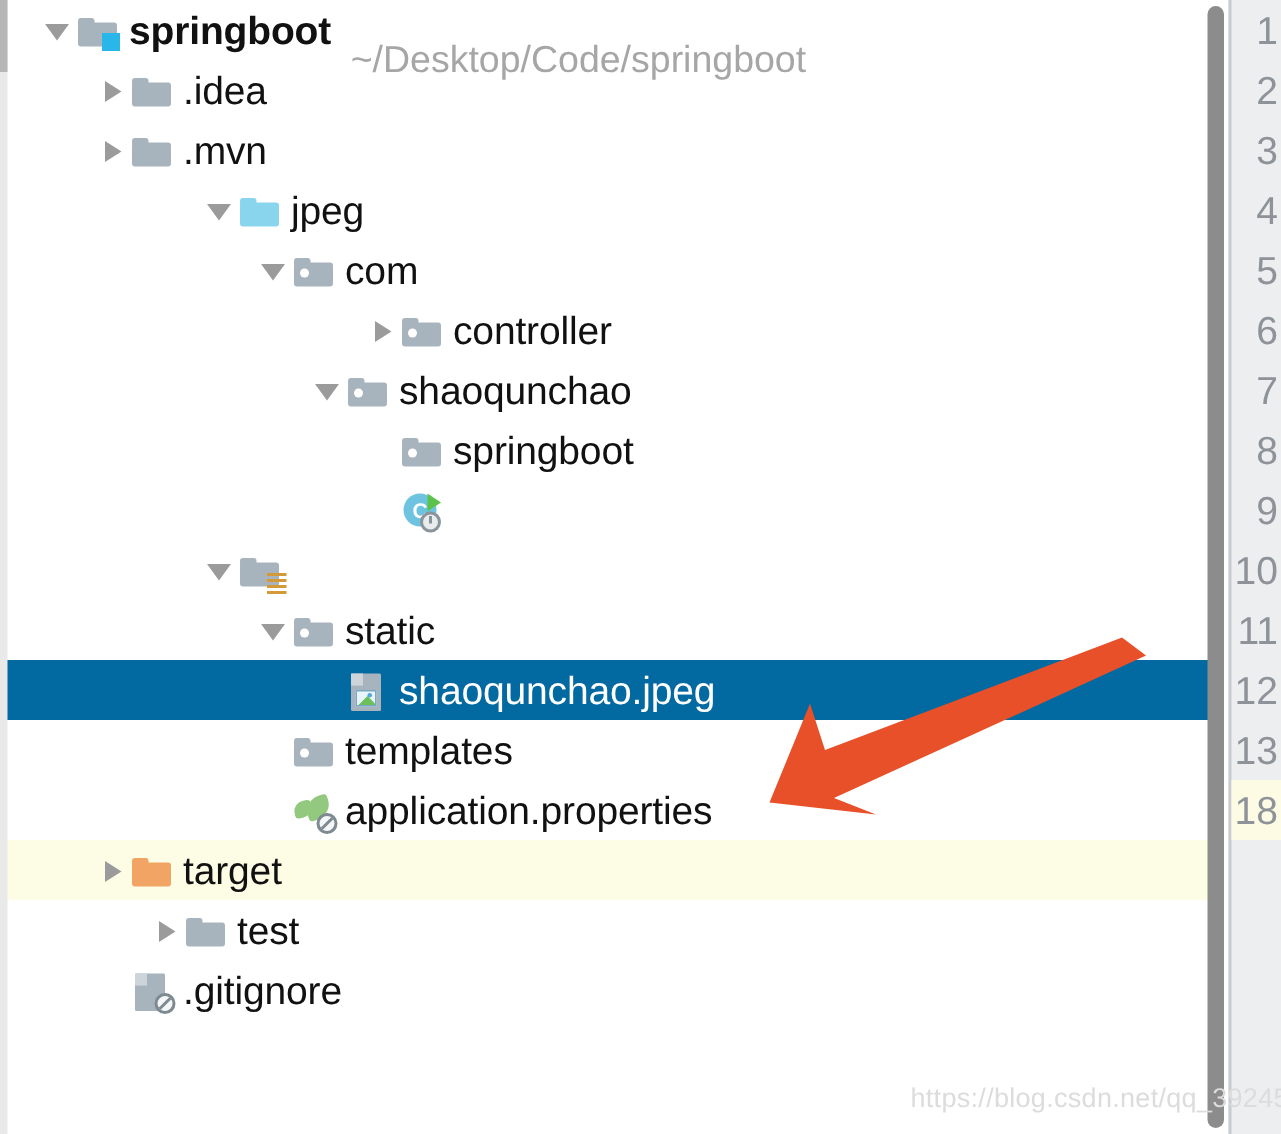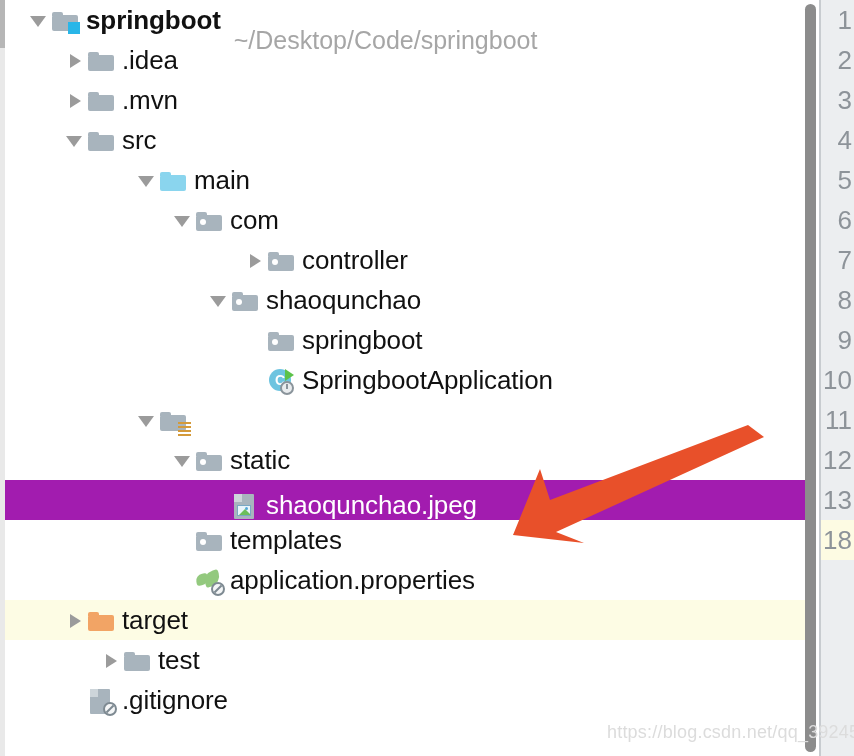--- a/index.html
+++ b/index.html
@@ -33,21 +33,21 @@
   }
   .tree-row {
     position: relative;
     display: flex;
     align-items: center;
     height: 40px;
     width: 100%;
     box-sizing: border-box;
     white-space: nowrap;
   }
-  .tree-row.selected { background: #a21caf; align-items: flex-end; }
+  .tree-row.selected { background: #0369a1; }
   .tree-row.highlight { background: #fdfce4; }
 
   .twisty {
     width: 22px;
     height: 40px;
     flex: 0 0 22px;
     position: relative;
   }
   .twisty.collapsed::after {
     content: "";
@@ -352,40 +352,29 @@
           <span class="twisty collapsed"></span>
           <span class="icon-slot">
             <span class="fo">
               <span class="tab"></span>
               <span class="body"></span>
             </span>
           </span>
           <span class="label">.mvn</span>
         </div>
         <div class="tree-row">
-          <span style="display: inline-block; flex: 0 0 64px; height: 1px;"></span>
-          <span class="twisty expanded"></span>
-          <span class="icon-slot">
-            <span class="fo">
-              <span class="tab"></span>
-              <span class="body"></span>
-            </span>
-          </span>
-          <span class="label">src</span>
-        </div>
-        <div class="tree-row">
           <span style="display: inline-block; flex: 0 0 136px; height: 1px;"></span>
           <span class="twisty expanded"></span>
           <span class="icon-slot">
             <span class="fo cyan">
               <span class="tab"></span>
               <span class="body"></span>
             </span>
           </span>
-          <span class="label">main</span>
+          <span class="label">jpeg</span>
         </div>
         <div class="tree-row">
           <span style="display: inline-block; flex: 0 0 172px; height: 1px;"></span>
           <span class="twisty expanded"></span>
           <span class="icon-slot">
             <span class="fo">
               <span class="tab"></span>
               <span class="body"></span>
               <span class="dot"></span>
             </span>
@@ -431,21 +420,20 @@
         <div class="tree-row">
           <span style="display: inline-block; flex: 0 0 244px; height: 1px;"></span>
           <span class="twisty "></span>
           <span class="icon-slot">
             <span class="cls">
               <span class="circ">C</span>
               <span class="run"></span>
               <span class="gear"></span>
             </span>
           </span>
-          <span class="label">SpringbootApplication</span>
         </div>
         <div class="tree-row">
           <span style="display: inline-block; flex: 0 0 136px; height: 1px;"></span>
           <span class="twisty expanded"></span>
           <span class="icon-slot">
             <span class="fo">
               <span class="tab"></span>
               <span class="body"></span>
               <span class="res-badge">
                 <i></i>

